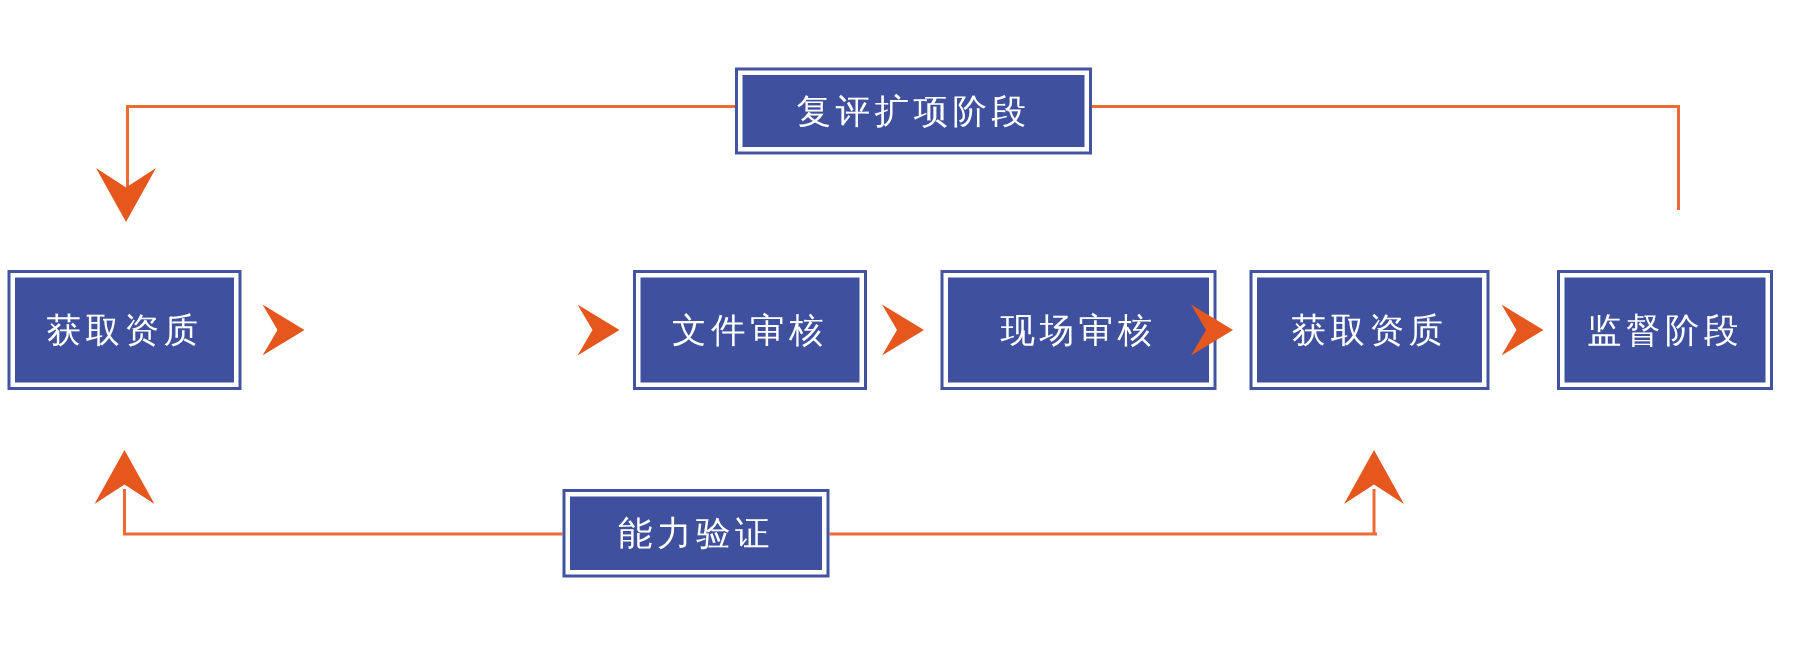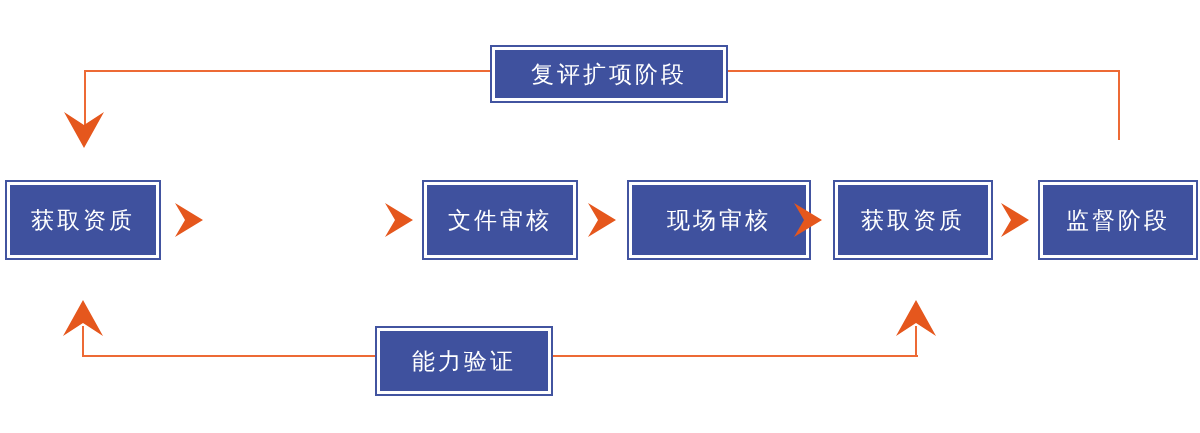--- a/index.html
+++ b/index.html
@@ -65,21 +65,21 @@
 
   <div class="hline" style="left:82px; top:355px; width:836px;"></div>
   <div class="vline" style="left:82px; top:326px; height:30px;"></div>
   <div class="vline" style="left:915px; top:326px; height:30px;"></div>
   <svg class="arrow" style="left:63px; top:300px;" width="40" height="36" viewBox="0 0 40 36">
     <polygon points="20,0 40,36 20,23 0,36" fill="currentColor"></polygon>
   </svg>
   <svg class="arrow" style="left:896px; top:300px;" width="40" height="36" viewBox="0 0 40 36">
     <polygon points="20,0 40,36 20,23 0,36" fill="currentColor"></polygon>
   </svg>
-  <div class="label-box" style="left:375px; top:326px; width:178px; height:70px;text-align:right;">
+  <div class="label-box" style="left:375px; top:326px; width:178px; height:59px;text-align:right;">
     <div class="node-inner">能力验证</div>
   </div>
 
   <div class="node" style="left:5px; top:180px; width:156px; height:80px;">
     <div class="node-inner">获取资质</div>
   </div>
   <svg class="arrow" style="left:175px; top:203px;" width="28" height="34" viewBox="0 0 28 34">
     <polygon points="0,0 28,17 0,34 10,17" fill="currentColor"></polygon>
   </svg>
 
@@ -101,17 +101,17 @@
     <polygon points="0,0 28,17 0,34 10,17" fill="currentColor"></polygon>
   </svg>
 
   <div class="node" style="left:833px; top:180px; width:160px; height:80px;">
     <div class="node-inner">获取资质</div>
   </div>
   <svg class="arrow" style="left:1001px; top:203px;" width="28" height="34" viewBox="0 0 28 34">
     <polygon points="0,0 28,17 0,34 10,17" fill="currentColor"></polygon>
   </svg>
 
-  <div class="node" style="left:1038px; top:180px; width:160px; height:80px;">
+  <div class="node" style="left:1038px; top:180px; width:144px; height:80px;">
     <div class="node-inner">监督阶段</div>
   </div>
 
 </div>
 
 </body></html>

